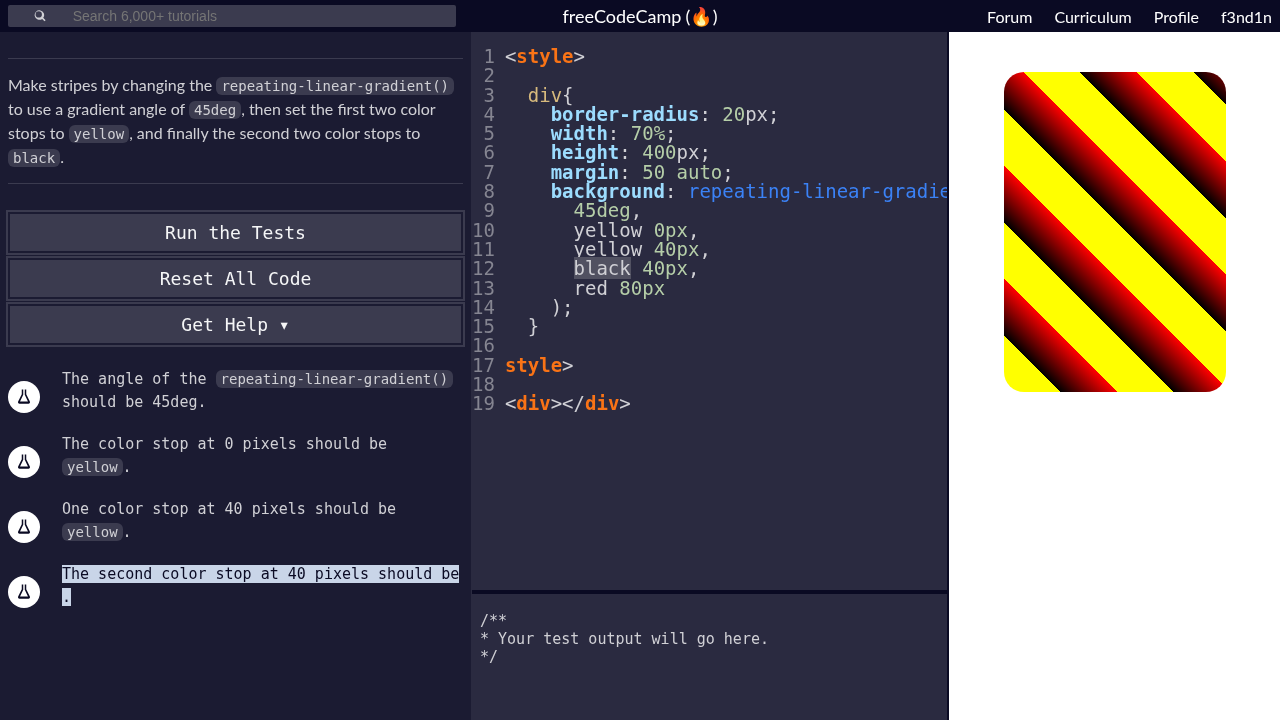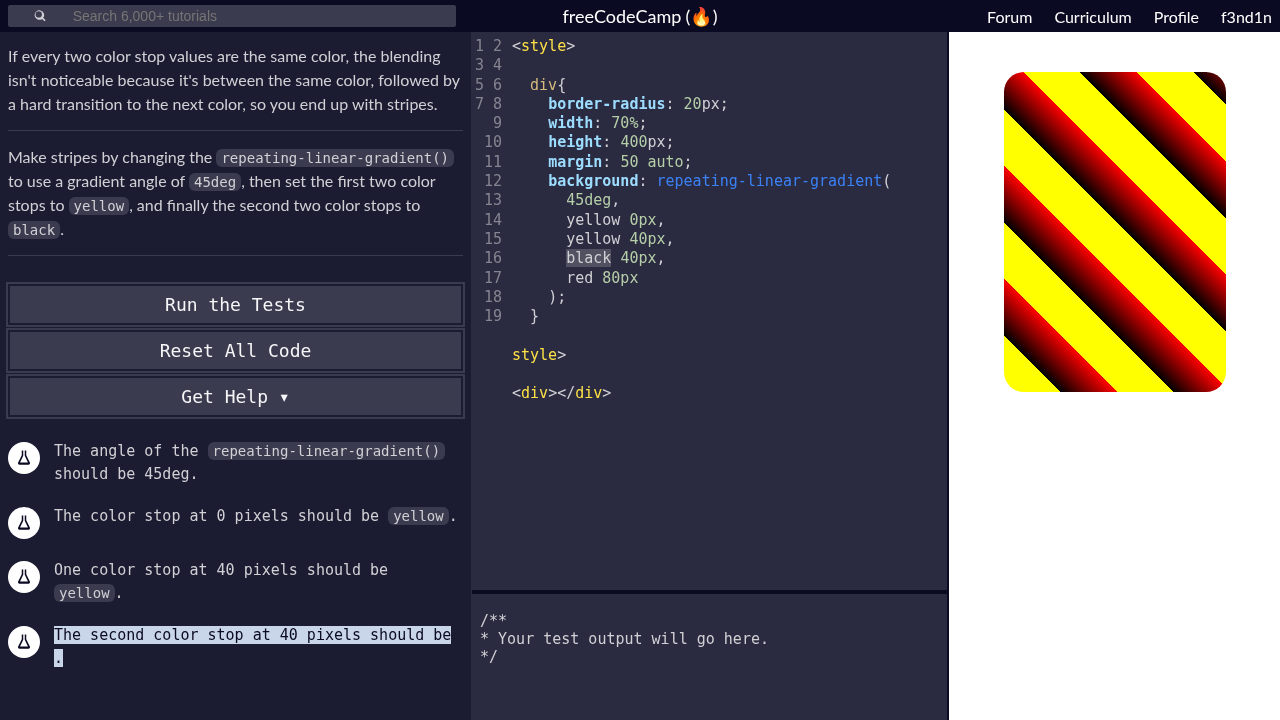--- a/index.html
+++ b/index.html
@@ -103,22 +103,22 @@
   outline: 2px solid #3b3b4f;
   padding: 8px 0;
   font-family: "SFMono-Regular", Consolas, monospace;
   font-size: 18px;
   cursor: pointer;
   margin-bottom: 5px;
 }
 .tests { margin-top: 8px; }
 .test-row {
   display: flex;
-  align-items: flex-start;
-  gap: 14px;
+  align-items: flex-end;
+  gap: 22px;
   padding: 10px 0;
   font-family: "SFMono-Regular", Consolas, monospace;
   font-size: 15px;
   line-height: 1.5;
 }
 .test-icon {
   width: 32px;
   height: 32px;
   border-radius: 50%;
   background: #fff;
@@ -138,34 +138,34 @@
   width: 477px;
   display: flex;
   flex-direction: column;
   background: #2a2a40;
   border-right: 2px solid #0a0a23;
 }
 .editor {
   flex: 1;
   display: flex;
   font-family: "SFMono-Regular", Consolas, monospace;
-  font-size: 15px;
+  font-size: 19px;
   line-height: 19.3px;
   overflow: hidden;
-  padding-top: 5px;
+  padding-top: 15px;
 }
 .gutter {
   width: 40px;
   text-align: right;
   color: #858591;
   padding-right: 10px;
   user-select: none;
 }
 .code { flex: 1; white-space: pre; color: #d0d0d5; }
-.t-tag { color: #fde047; }
+.t-tag { color: #f97316; font-weight: bold; }
 .t-punc { color: #d0d0d5; }
 .t-sel { color: #d7ba7d; }
 .t-prop { color: #9cdcfe; font-weight: bold; }
 .t-num { color: #b5cea8; }
 .t-func { color: #3b82f6; }
 .t-val { color: #d0d0d5; }
 .hl-word { background: #515161; }
 .console {
   height: 130px;
   background: #2a2a40;
@@ -215,21 +215,20 @@
     <span>Curriculum</span>
     <span>Profile</span>
     <span>f3nd1n</span>
   </div>
 </div>
 
 <div class="main">
 
   <div class="left-pane">
     <div class="desc">
-      <p>If every two color stop values are the same color, the blending isn't noticeable because it's between the same color, followed by a hard transition to the next color, so you end up with stripes.</p>
       <hr>
       <p>
         <span>Make stripes by changing the </span><code>repeating-linear-gradient()</code><span> to use a gradient angle of </span><code>45deg</code><span>, then set the first two color stops to </span><code>yellow</code><span>, and finally the second two color stops to </span><code>black</code><span>.</span>
       </p>
       <hr>
     </div>
     <button class="btn">Run the Tests</button>
     <button class="btn">Reset All Code</button>
     <button class="btn"><span>Get Help </span><span>▾</span></button>
 

